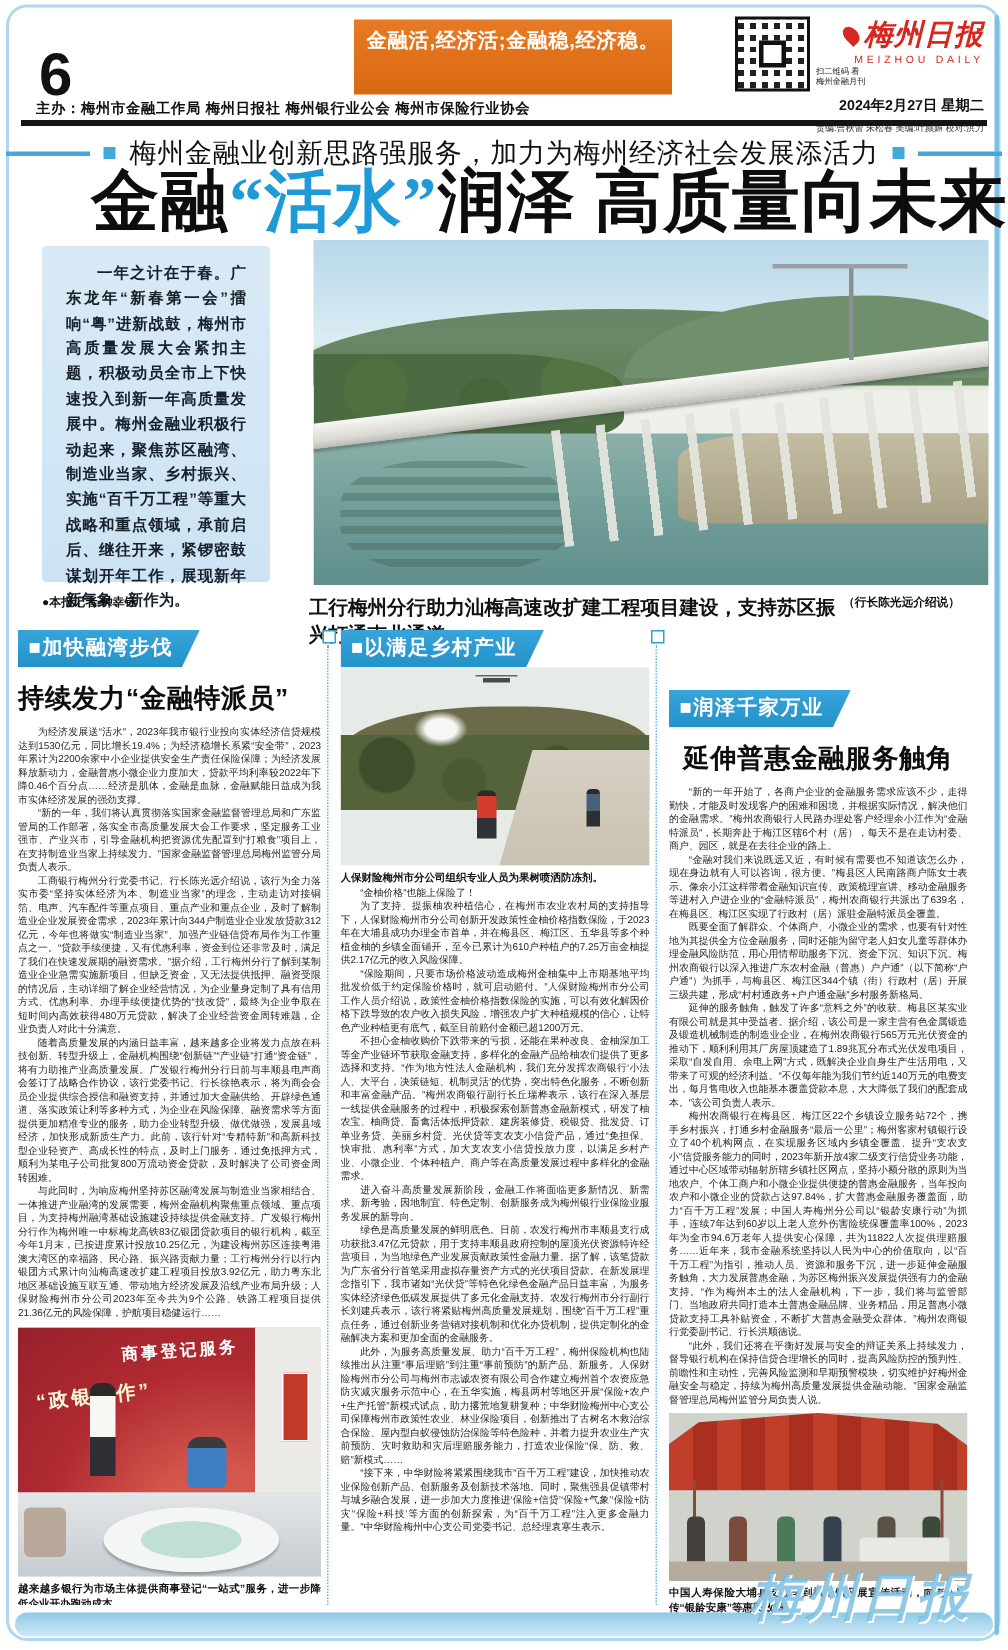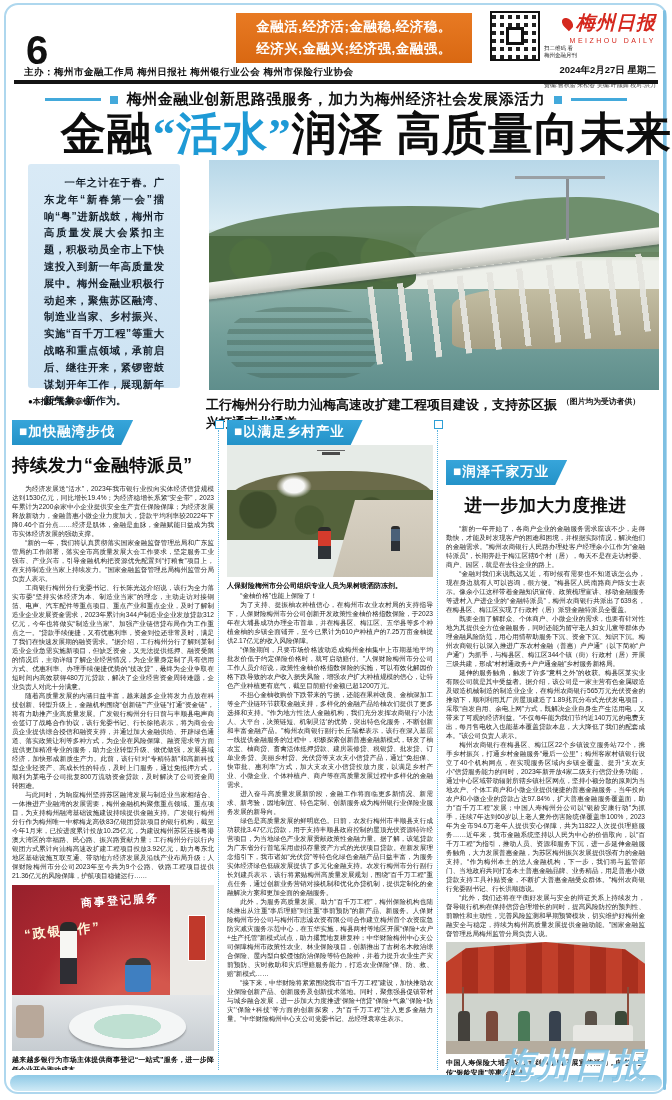--- a/index.html
+++ b/index.html
@@ -6,21 +6,21 @@
   html,body { background:#f3f3f3; }
   body { font-family:"Liberation Sans","DejaVu Sans",sans-serif; }
   .page { position:relative; width:672px; height:1100px; background:#fff; overflow:hidden; margin:0 auto; }
   .frame { position:absolute; top:3px; left:4px; right:5px; bottom:6px; border:2px solid #aed7ee; border-radius:14px; pointer-events:none; }
   .frame-right { position:absolute; top:10px; bottom:10px; right:6px; width:3px; background:#7fc0e2; border-radius:2px; }
 
   
   .hdr { position:absolute; top:8px; left:24px; right:16px; height:70px; }
   .page-num { position:absolute; left:2px; top:20px; font-size:40px; font-weight:900; color:#111; }
   .section-title { position:absolute; left:56px; top:18px; font-size:33px; font-weight:900; color:#111; letter-spacing:5px; }
-  .slogan { position:absolute; left:212px; top:5px; width:236px; height:50px; background:linear-gradient(180deg,#e87a23,#d96812); color:#fff; font-size:13.5px; font-weight:900; text-align:center; line-height:22px; padding-top:3px; letter-spacing:.5px; }
+  .slogan { position:absolute; left:212px; top:5px; width:212px; height:50px; background:linear-gradient(180deg,#e87a23,#d96812); color:#fff; font-size:13.5px; font-weight:900; text-align:center; line-height:22px; padding-top:3px; letter-spacing:.5px; }
   .qr-wrap { position:absolute; left:466px; top:3px; width:86px; height:54px; }
   .qr { position:absolute; left:0; top:0; width:50px; height:50px; background:
         repeating-linear-gradient(0deg,#111 0 4px,#fff 4px 8px),
         repeating-linear-gradient(90deg,#111 0 4px,#fff 4px 8px);
         background-blend-mode:screen; border:2px solid #111; }
   .qr:after { content:""; position:absolute; inset:14px; background:#fff; border:3px solid #111; }
   .qr-caption { position:absolute; left:54px; bottom:6px; width:34px; font-size:5.5px; color:#222; line-height:7px; }
   .masthead { position:absolute; right:0; top:2px; width:130px; text-align:right; }
   .mast-row { display:flex; justify-content:flex-end; align-items:center; gap:4px; }
   .flame { width:9px; height:13px; background:#d5281e; border-radius:50% 50% 50% 0; transform:rotate(-45deg); }
@@ -28,21 +28,21 @@
   .mast-sub { font-size:7px; color:#d5281e; letter-spacing:2.5px; margin-top:1px; }
   .mast-date { font-size:9.5px; font-weight:700; color:#111; margin-top:20px; }
   .mast-credits { font-size:6px; color:#333; margin-top:4px; }
   .organizer { position:absolute; left:24px; top:66px; font-size:9.5px; font-weight:700; color:#111; letter-spacing:.5px; }
   .black-rule { position:absolute; left:14px; right:14px; top:80px; height:3.5px; background:#141414; }
 
   
   .kicker { position:absolute; top:90px; left:0; right:0; display:flex; align-items:center; justify-content:center; gap:9px; }
   .kicker-line { width:56px; height:3px; background:#43a9db; }
   .kicker-sq { width:8px; height:8px; background:#43a9db; }
-  .kicker-text { font-size:15px; font-weight:700; color:#111; letter-spacing:.5px; }
+  .kicker-text { font-size:18px; font-weight:400; color:#111; letter-spacing:.5px; }
   .main-title { position:absolute; top:104px; left:0; right:0; text-align:right; font-size:45px; font-weight:700; color:#0d0d0d; font-family:"Liberation Serif","DejaVu Serif",serif; letter-spacing:1px; }
   .hl-blue { color:#1e9ad6; }
 
   
   .intro-box { position:absolute; left:28px; top:164px; width:152px; height:224px; background:linear-gradient(180deg,#d9eaf6,#cde3f3); border-radius:3px; padding:11px 16px; }
   .intro-box p { font-size:10.3px; line-height:16.8px; font-weight:700; color:#16212c; text-indent:2em; text-align:justify; }
   .main-photo { position:absolute; left:209px; top:160px; width:450px; height:230px; overflow:hidden; background:linear-gradient(180deg,#b7d7e8 0%,#dcedf4 30%,#9db894 36%,#eef0ea 44%); }
   .mp-mtn { position:absolute; left:-4%; top:20%; width:108%; height:22%; background:#5d7c57; border-radius:45% 55% 0 0 / 90% 100% 0 0; opacity:.9; }
   .mp-mtn2 { position:absolute; right:-6%; top:16%; width:60%; height:24%; background:#6f8f6d; border-radius:60% 40% 0 0 / 100% 90% 0 0; }
   .mp-trees { position:absolute; left:0; top:33%; width:46%; height:26%; background:radial-gradient(circle at 20% 40%, #4f7040 12%, transparent 13%), radial-gradient(circle at 55% 55%, #45663a 14%, transparent 15%), radial-gradient(circle at 85% 35%, #547444 13%, transparent 14%), #4c6b42; border-radius:0 40% 30% 0; }
@@ -117,21 +117,20 @@
 <body>
 
 <div class="page">
   <div class="frame"></div>
   <div class="frame-right"></div>
 
   <header class="hdr">
     <span class="page-num">6</span>
     <div class="slogan">
       <div>金融活,经济活;金融稳,经济稳。</div>
-      <div>经济兴,金融兴;经济强,金融强。</div>
     </div>
     <div class="qr-wrap">
       <div class="qr"></div>
       <div class="qr-caption">扫二维码 看梅州金融月刊</div>
     </div>
     <div class="masthead">
       <div class="mast-row">
         <span class="flame"></span>
         <span class="mast-logo">梅州日报</span>
       </div>
@@ -163,21 +162,21 @@
     <div class="mp-reflect"></div>
     <div class="mp-bank"></div>
     <div class="mp-piers"></div>
     <div class="mp-bridge"></div>
     <div class="mp-crane-mast"></div>
     <div class="mp-crane-arm"></div>
   </figure>
   <div class="caption-row">
     <span class="byline">●本报记者  钟幸钰</span>
     <span class="lead-caption">工行梅州分行助力汕梅高速改扩建工程项目建设，支持苏区振兴打通南北通道。</span>
-    <span class="lead-credit">（图片均为受访者供）</span>
+    <span class="lead-credit">（行长陈光远介绍说）</span>
   </div>
 
   <section class="cols">
 
     <article class="col col1">
       <div class="banner">■加快融湾步伐</div>
       <h2>持续发力“金融特派员”</h2>
       <div class="body">
           <p>为经济发展送“活水”，2023年我市银行业投向实体经济信贷规模达到1530亿元，同比增长19.4%；为经济稳增长系紧“安全带”，2023年累计为2200余家中小企业提供安全生产责任保险保障；为经济发展释放新动力，金融普惠小微企业力度加大，贷款平均利率较2022年下降0.46个百分点……经济是肌体，金融是血脉，金融赋能日益成为我市实体经济发展的强劲支撑。</p>
           <p>“新的一年，我们将认真贯彻落实国家金融监督管理总局和广东监管局的工作部署，落实全市高质量发展大会工作要求，坚定服务工业强市、产业兴市，引导金融机构把资源优先配置到“打粮食”项目上，在支持制造业当家上持续发力。”国家金融监督管理总局梅州监管分局负责人表示。</p>
@@ -223,21 +222,21 @@
           <p>绿色是高质量发展的鲜明底色。日前，农发行梅州市丰顺县支行成功获批3.47亿元贷款，用于支持丰顺县政府控制的屋顶光伏资源特许经营项目，为当地绿色产业发展贡献政策性金融力量。据了解，该笔贷款为广东省分行首笔采用虚拟存量资产方式的光伏项目贷款。在新发展理念指引下，我市诸如“光伏贷”等特色化绿色金融产品日益丰富，为服务实体经济绿色低碳发展提供了多元化金融支持。农发行梅州市分行副行长刘建兵表示，该行将紧贴梅州高质量发展规划，围绕“百千万工程”重点任务，通过创新业务营销对接机制和优化办贷机制，提供定制化的金融解决方案和更加全面的金融服务。</p>
           <p>此外，为服务高质量发展、助力“百千万工程”，梅州保险机构也陆续推出从注重“事后理赔”到注重“事前预防”的新产品、新服务。人保财险梅州市分公司与梅州市志诚农资有限公司合作建立梅州首个农资应急防灾减灾服务示范中心，在五华实施，梅县两村等地区开展“保险+农户+生产托管”新模式试点，助力撂荒地复耕复种；中华财险梅州中心支公司保障梅州市政策性农业、林业保险项目，创新推出了古树名木救治综合保险、屋内型白蚁侵蚀防治保险等特色险种，并着力提升农业生产灾前预防、灾时救助和灾后理赔服务能力，打造农业保险“保、防、救、赔”新模式……</p>
           <p>“接下来，中华财险将紧紧围绕我市“百千万工程”建设，加快推动农业保险创新产品、创新服务及创新技术落地。同时，聚焦强县促镇带村与城乡融合发展，进一步加大力度推进‘保险+信贷’‘保险+气象’‘保险+防灾’‘保险+科技’等方面的创新探索，为“百千万工程”注入更多金融力量。”中华财险梅州中心支公司党委书记、总经理袁寒生表示。</p>
         </div>
     </article>
 
     <div class="vdiv"></div>
 
     <article class="col col3">
       <div class="banner">■润泽千家万业</div>
-      <h2>进一步加大力度推进</h2>
+      <h2>延伸普惠金融服务触角</h2>
       <div class="body">
           <p>“新的一年开始了，各商户企业的金融服务需求应该不少，走得勤快，才能及时发现客户的困难和困境，并根据实际情况，解决他们的金融需求。”梅州农商银行人民路办理处客户经理余小江作为“金融特派员”，长期奔赴于梅江区辖6个村（居），每天不是在走访村委、商户、园区，就是在去往企业的路上。</p>
           <p>“金融对我们来说既远又近，有时候有需要也不知道该怎么办，现在身边就有人可以咨询，很方便。”梅县区人民南路商户陈女士表示。像余小江这样带着金融知识宣传、政策梳理宣讲、移动金融服务等进村入户进企业的“金融特派员”，梅州农商银行共派出了639名，在梅县区、梅江区实现了行政村（居）派驻金融特派员全覆盖。</p>
           <p>既要全面了解群众、个体商户、小微企业的需求，也要有针对性地为其提供全方位金融服务，同时还能为留守老人妇女儿童等群体办理金融风险防范，用心用情帮助服务下沉、资金下沉、知识下沉。梅州农商银行以深入推进广东农村金融（普惠）户户通”（以下简称“户户通”）为抓手，与梅县区、梅江区344个镇（街）行政村（居）开展三级共建，形成“村村通政务+户户通金融”乡村服务新格局。</p>
           <p>延伸的服务触角，触发了许多“意料之外”的收获。梅县区某实业有限公司就是其中受益者。据介绍，该公司是一家主营有色金属锻造及锻造机械制造的制造业企业，在梅州农商银行565万元光伏资金的推动下，顺利利用其厂房屋顶建造了1.89兆瓦分布式光伏发电项目，采取“自发自用、余电上网”方式，既解决企业自身生产生活用电，又带来了可观的经济利益。“不仅每年能为我们节约近140万元的电费支出，每月售电收入也能基本覆盖贷款本息，大大降低了我们的配套成本。”该公司负责人表示。</p>
           <p>梅州农商银行在梅县区、梅江区22个乡镇设立服务站72个，携手乡村振兴，打通乡村金融服务“最后一公里”；梅州客家村镇银行设立了40个机构网点，在实现服务区域内乡镇全覆盖、提升“支农支小”信贷服务能力的同时，2023年新开放4家二级支行信贷业务功能，通过中心区域带动辐射所辖乡镇社区网点，坚持小额分散的原则为当地农户、个体工商户和小微企业提供便捷的普惠金融服务，当年投向农户和小微企业的贷款占达97.84%，扩大普惠金融服务覆盖面，助力“百千万工程”发展；中国人寿梅州分公司以“银龄安康行动”为抓手，连续7年达到60岁以上老人意外伤害险统保覆盖率100%，2023年为全市94.6万老年人提供安心保障，共为11822人次提供理赔服务……近年来，我市金融系统坚持以人民为中心的价值取向，以“百千万工程”为指引，推动人员、资源和服务下沉，进一步延伸金融服务触角，大力发展普惠金融，为苏区梅州振兴发展提供强有力的金融支持。“作为梅州本土的法人金融机构，下一步，我们将与监管部门、当地政府共同打造本土普惠金融品牌、业务精品，用足普惠小微贷款支持工具补贴资金，不断扩大普惠金融受众群体。”梅州农商银行党委副书记、行长洪顺德说。</p>
           <p>“此外，我们还将在平衡好发展与安全的辩证关系上持续发力，督导银行机构在保持信贷合理增长的同时，提高风险防控的预判性、前瞻性和主动性，完善风险监测和早期预警模块，切实维护好梅州金融安全与稳定，持续为梅州高质量发展提供金融动能。”国家金融监督管理总局梅州监管分局负责人说。</p>
         </div>
       <figure class="photo3">
         <div class="p3-canopy"></div>

